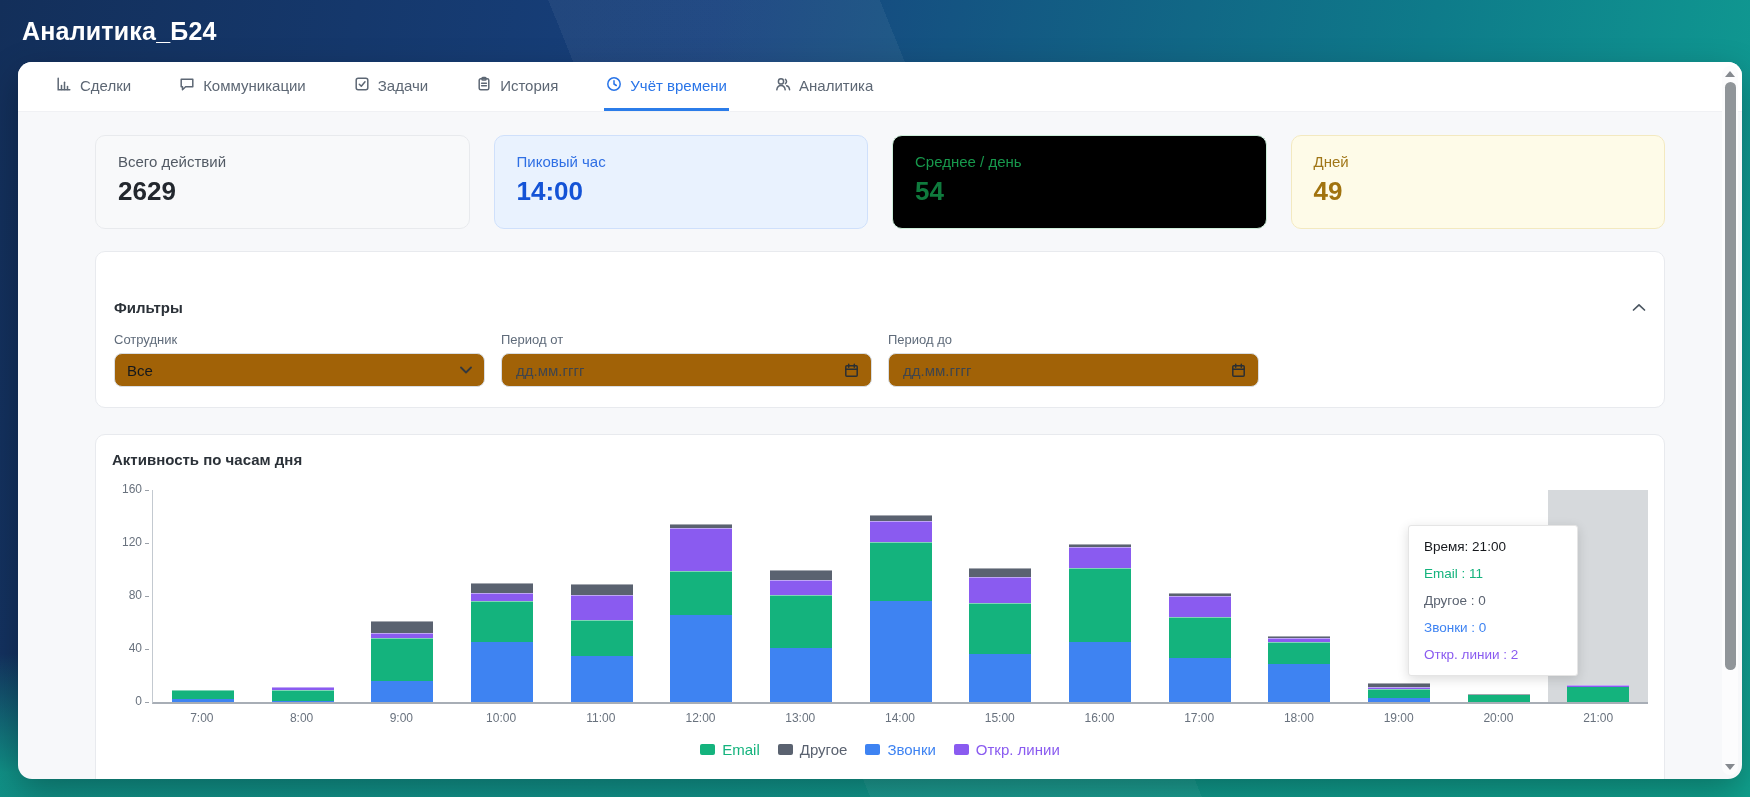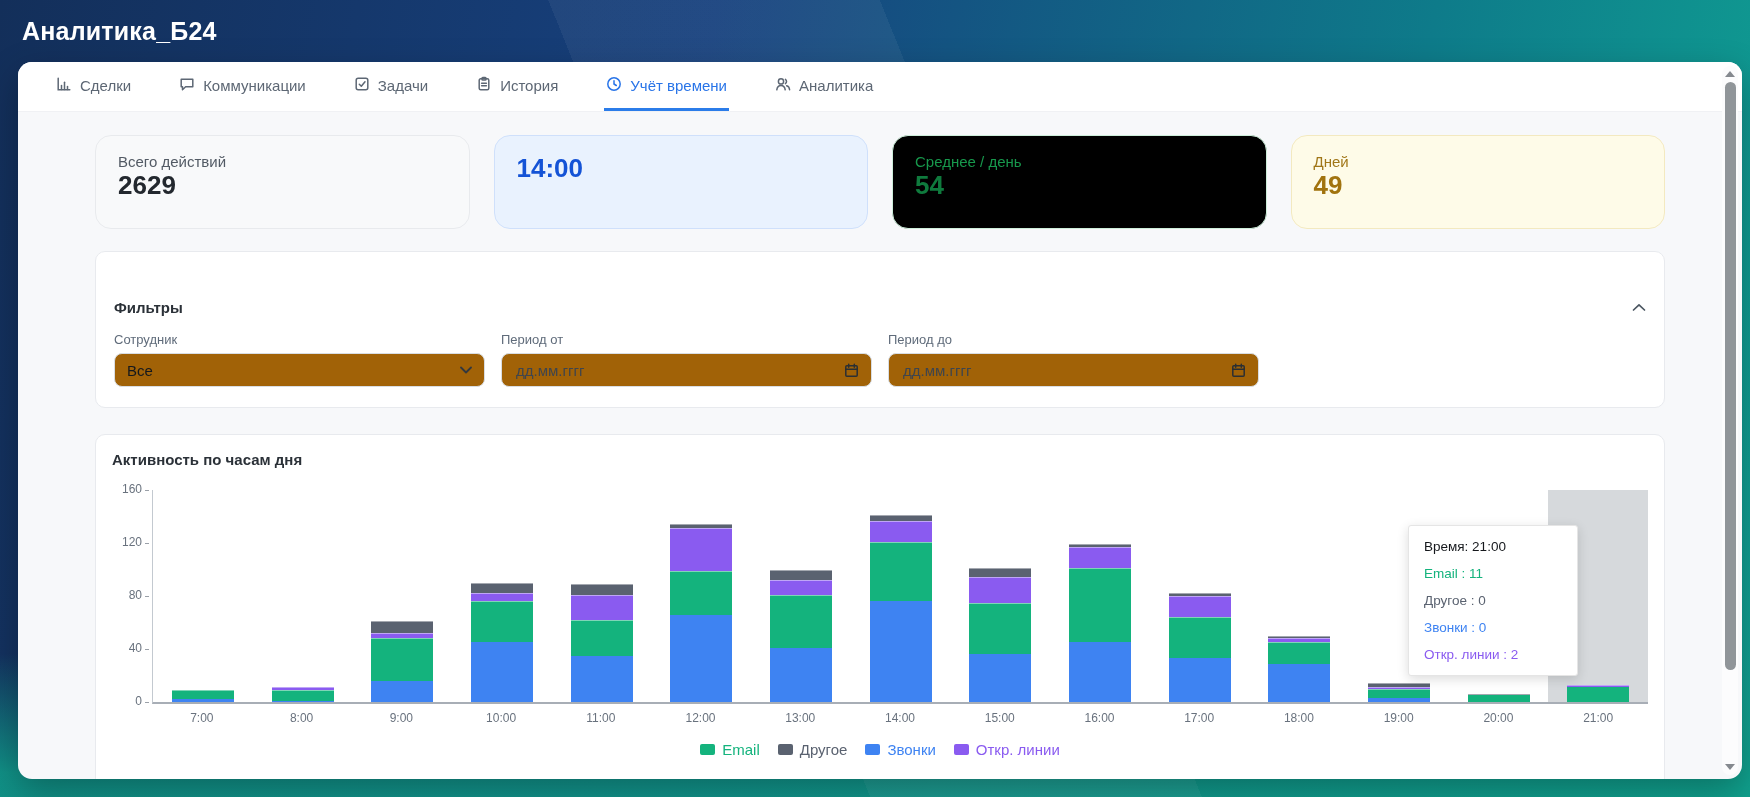--- a/index.html
+++ b/index.html
@@ -22,23 +22,23 @@
   .tab-bar{height:49px;background:#fff;display:flex;align-items:stretch;padding-left:36px;gap:44px;border-bottom:1px solid #f0f1f4;}
   .tab{display:flex;align-items:center;gap:8px;font-size:15px;color:#5d6774;cursor:pointer;
     border-bottom:3px solid transparent;padding:0 2px;}
   .tab svg{flex:0 0 auto;}
   .tab.active{color:#2874e8;border-bottom-color:#2b7ce9;font-weight:500;}
 
   .content{margin:0 77px;}
 
   
   .stats-row{margin-top:23px;display:grid;grid-template-columns:repeat(4,1fr);gap:24px;}
-  .stat-card{border:1px solid;border-radius:16px;padding:17px 22px 15px;min-height:60px;}
+  .stat-card{border:1px solid;border-radius:10px;padding:17px 22px 15px;min-height:60px;}
   .stat-label{font-size:15px;}
-  .stat-value{font-size:26px;font-weight:700;margin-top:0;}
+  .stat-value{font-size:26px;font-weight:700;margin-top:6px;}
 
   
   .panel{background:#fff;border:1px solid #e8eaee;border-radius:10px;}
   .filters-panel{margin-top:22px;padding:15px 18px 20px;}
   .filters-head{display:flex;align-items:center;justify-content:space-between;margin-top:32px;}
   .filters-title{font-size:15px;font-weight:700;color:#2b3138;}
   .filters-row{margin-top:16px;display:grid;grid-template-columns:repeat(4,1fr);gap:16px;}
   .field-label{font-size:13px;color:#5f6b7a;margin-bottom:6px;}
   .control{height:34px;border:1px solid #d8dde3;border-radius:8px;background:#a16207;display:flex;align-items:center;
     padding:0 12px;font-size:15px;color:#14181d;position:relative;box-sizing:border-box;}
@@ -157,20 +157,21 @@
   </div>
 
   <div class="content">
 
     <div class="stats-row">
       <div class="stat-card" style="background: rgb(248, 249, 250); border-color: rgb(232, 234, 237);">
         <div class="stat-label" style="color: rgb(82, 90, 100);">Всего действий</div>
         <div class="stat-value" style="color: rgb(35, 40, 46);">2629</div>
       </div>
       <div class="stat-card" style="background: rgb(233, 242, 254); border-color: rgb(207, 224, 251);">
+        <div class="stat-label" style="color: rgb(47, 111, 228);">Пиковый час</div>
         <div class="stat-value" style="color: rgb(20, 83, 214);">14:00</div>
       </div>
       <div class="stat-card" style="background: #000000; border-color: rgb(205, 238, 218);">
         <div class="stat-label" style="color: rgb(23, 152, 76);">Среднее / день</div>
         <div class="stat-value" style="color: rgb(15, 122, 61);">54</div>
       </div>
       <div class="stat-card" style="background: rgb(254, 251, 232); border-color: rgb(243, 233, 192);">
         <div class="stat-label" style="color: rgb(160, 118, 24);">Дней</div>
         <div class="stat-value" style="color: rgb(161, 115, 15);">49</div>
       </div>

